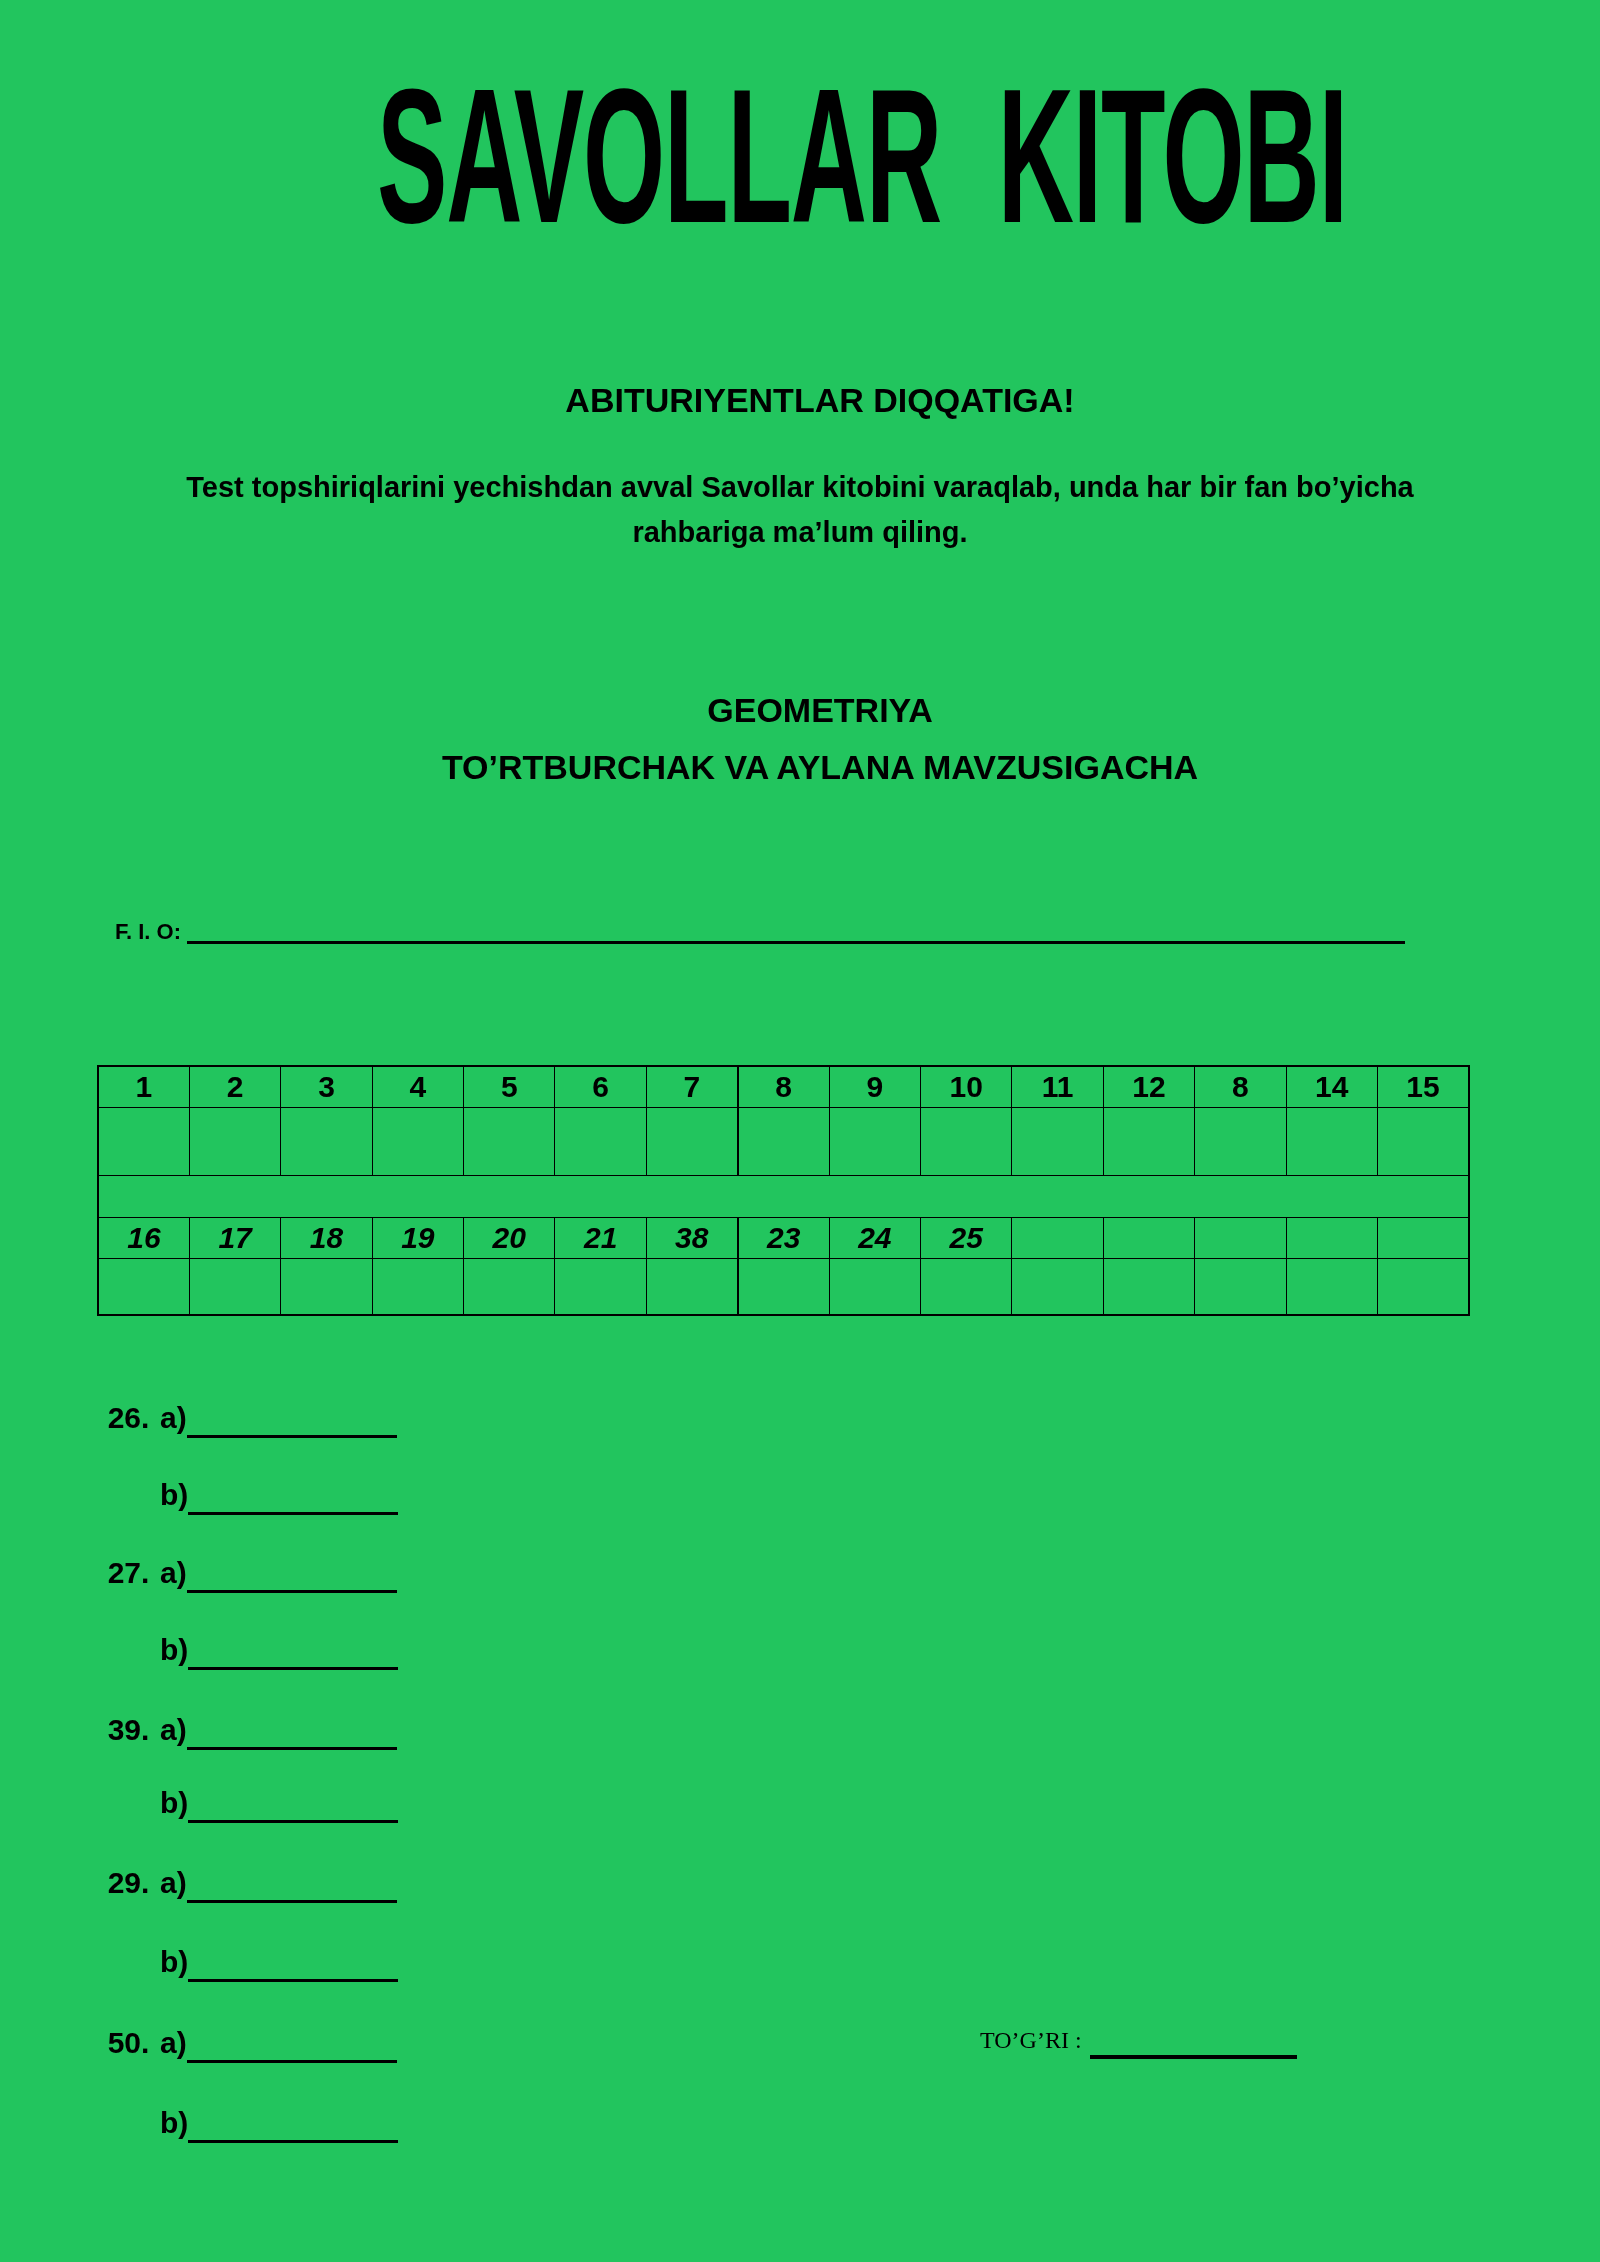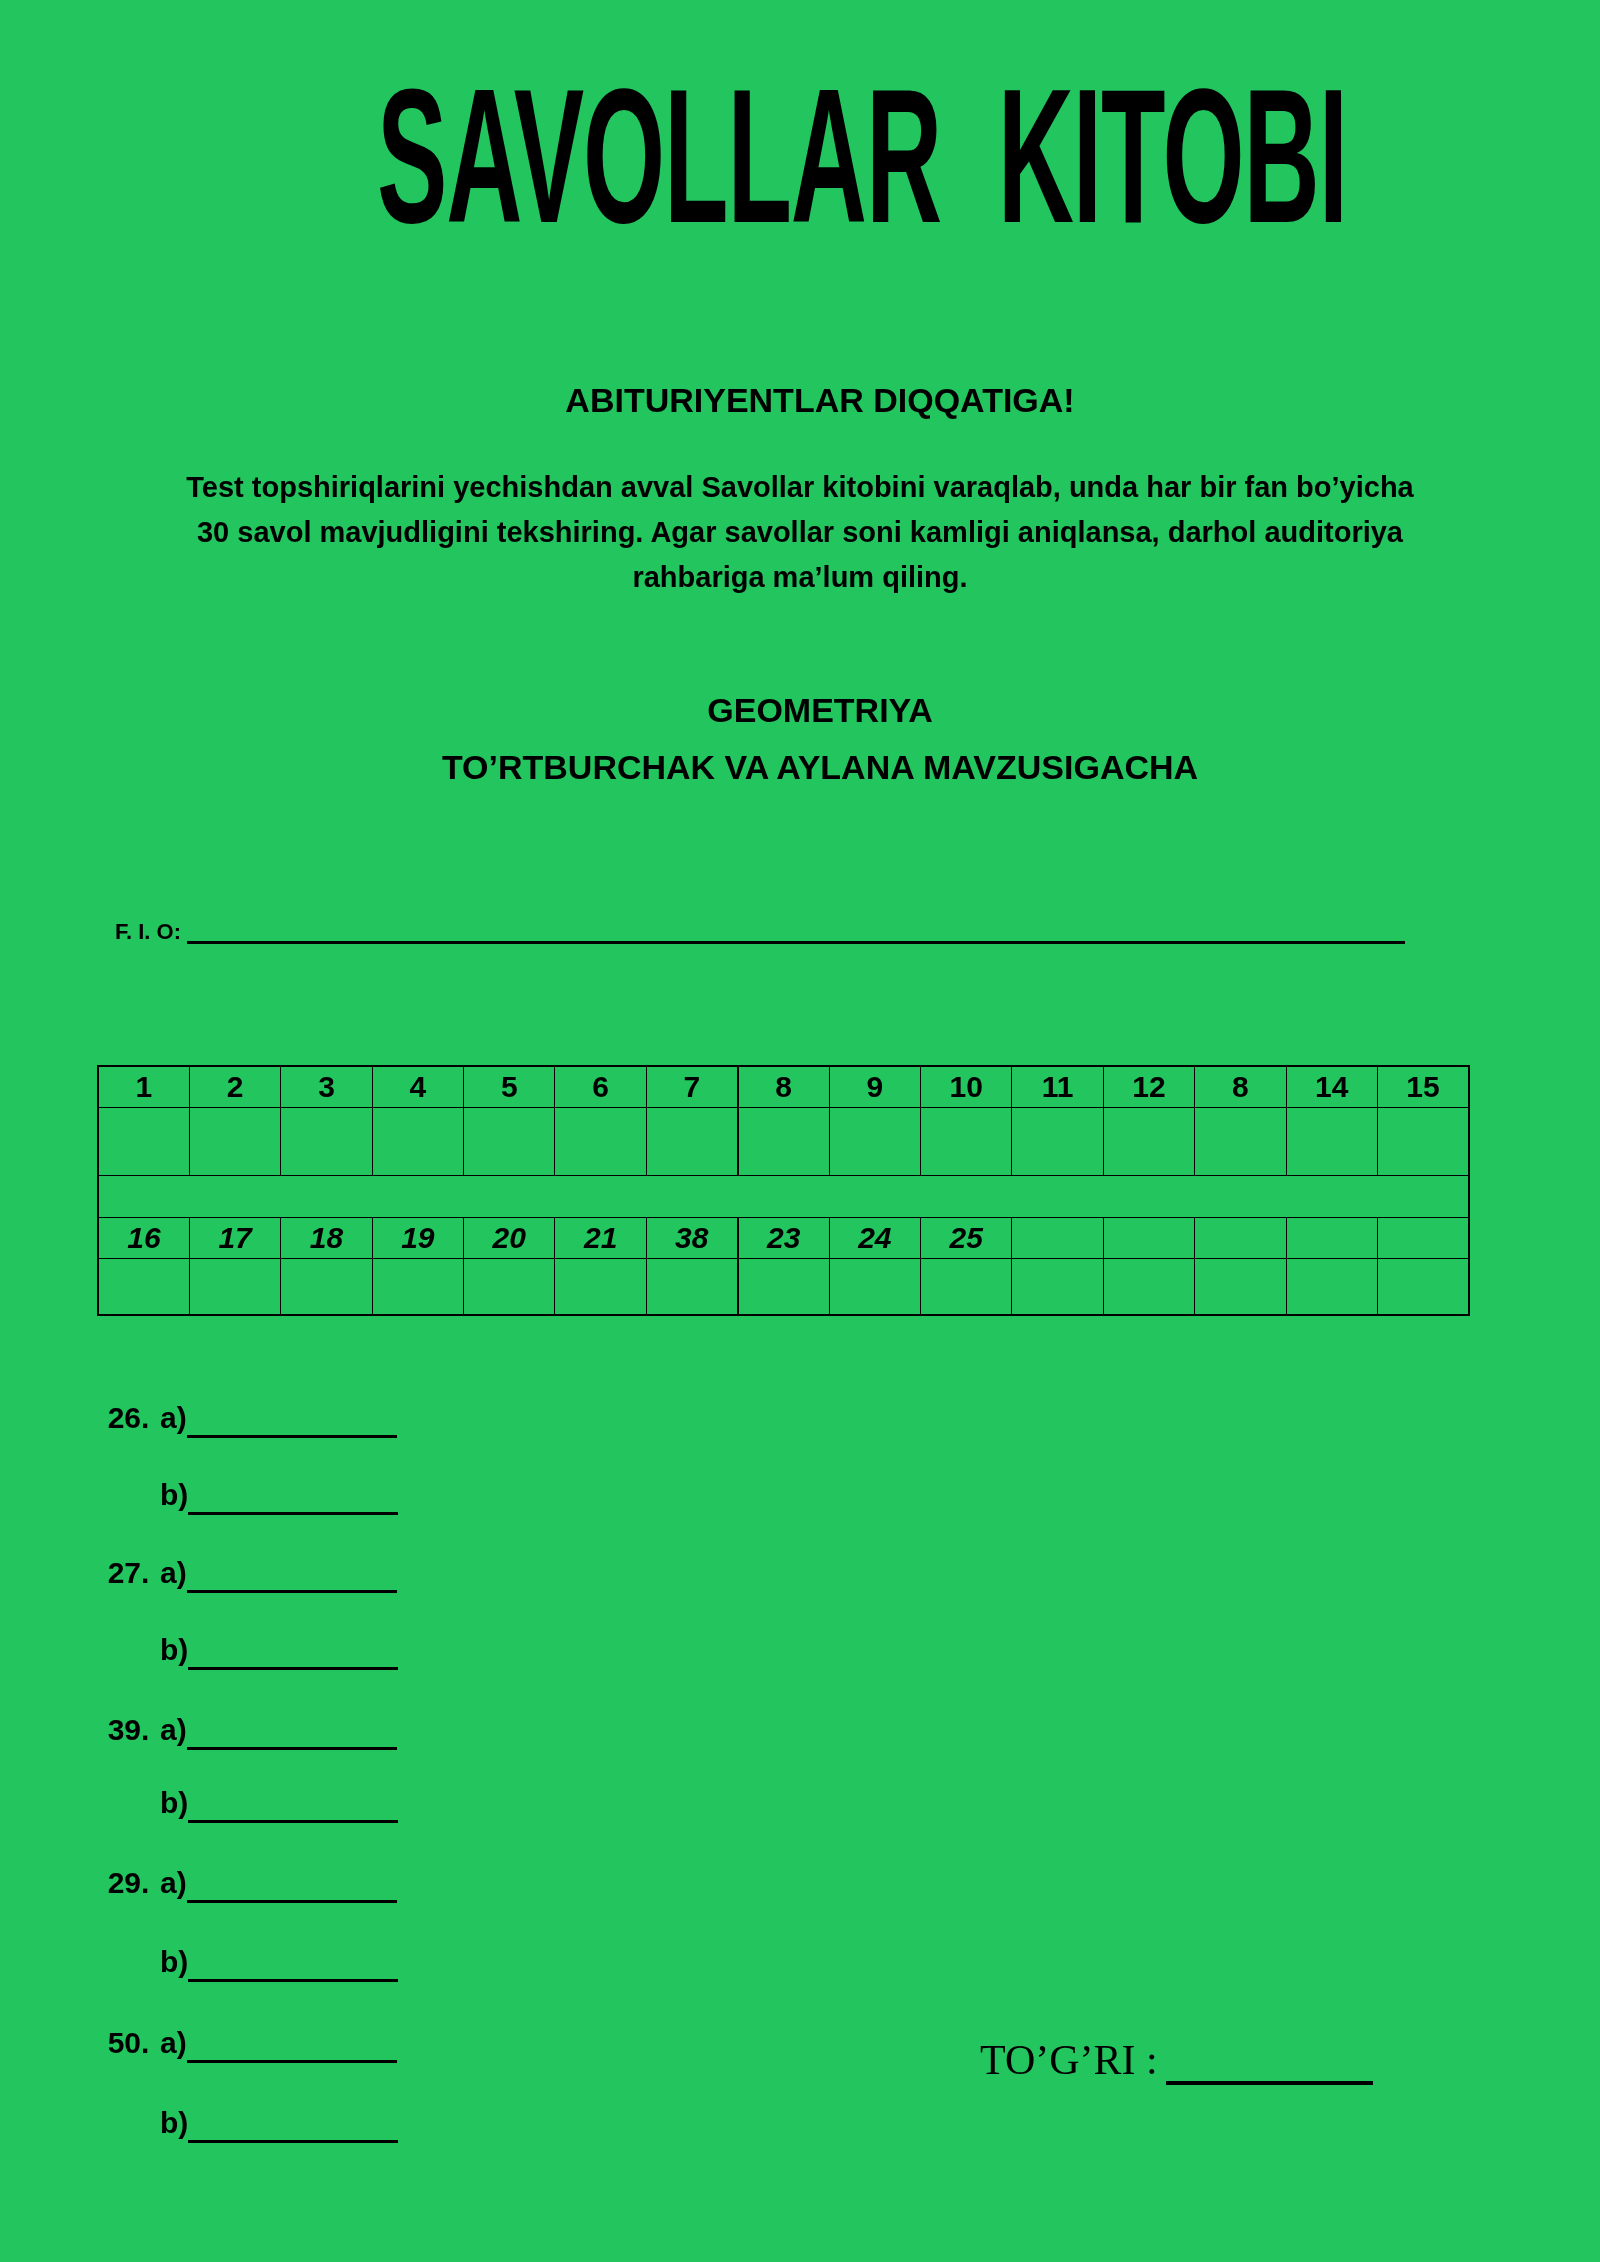--- a/index.html
+++ b/index.html
@@ -68,40 +68,39 @@
   }
   .item-row .num{display:inline-block;width:63px;}
   .answer-blank{
     display:inline-block;width:210px;height:1px;
     border-bottom:3px solid #000;
     vertical-align:-10px;
   }
   .togri-row{
     position:absolute;left:980px;top:2020px;
     font-family:"Liberation Serif",serif;
-    font-size:42px;font-weight:normal;line-height:40px;white-space:nowrap;margin-top:20px;
+    font-size:24px;font-weight:normal;line-height:40px;white-space:nowrap;
   }
   .togri-blank{
     display:inline-block;width:207px;height:1px;
     border-bottom:4px solid #000;
     vertical-align:-11px;margin-left:8px;
   }
 </style>
 </head>
 <body>
 
 <div class="page">
 
   <div class="doc-title">SAVOLLAR  KITOBI</div>
 
   <div class="attention">ABITURIYENTLAR DIQQATIGA!</div>
 
   <div class="instructions">
     <div>Test topshiriqlarini yechishdan avval Savollar kitobini varaqlab, unda har bir fan bo’yicha</div>
-    <div>30 savol mavjudligini tekshiring. Agar savollar soni kamligi aniqlansa, darhol auditoriya</div>
     <div>rahbariga ma’lum qiling.</div>
   </div>
 
   <div class="subject">GEOMETRIYA</div>
   <div class="topic">TO’RTBURCHAK VA AYLANA MAVZUSIGACHA</div>
 
   <div class="fio-row">
     <span>F. I. O:</span><span class="fio-blank"></span>
   </div>
 

